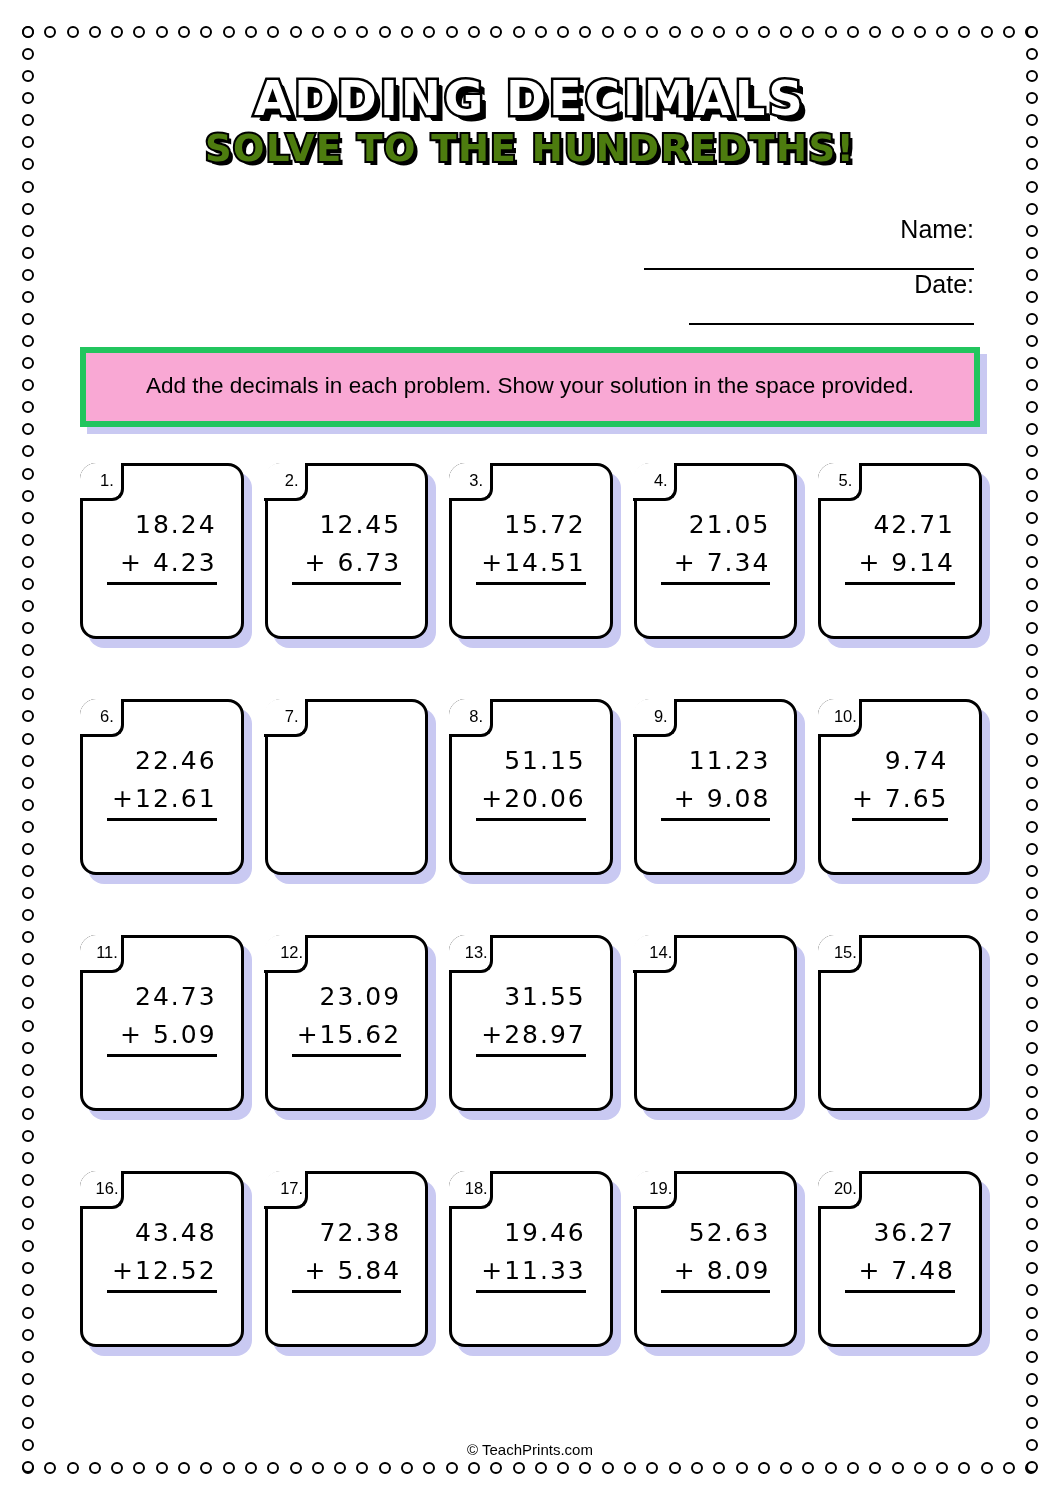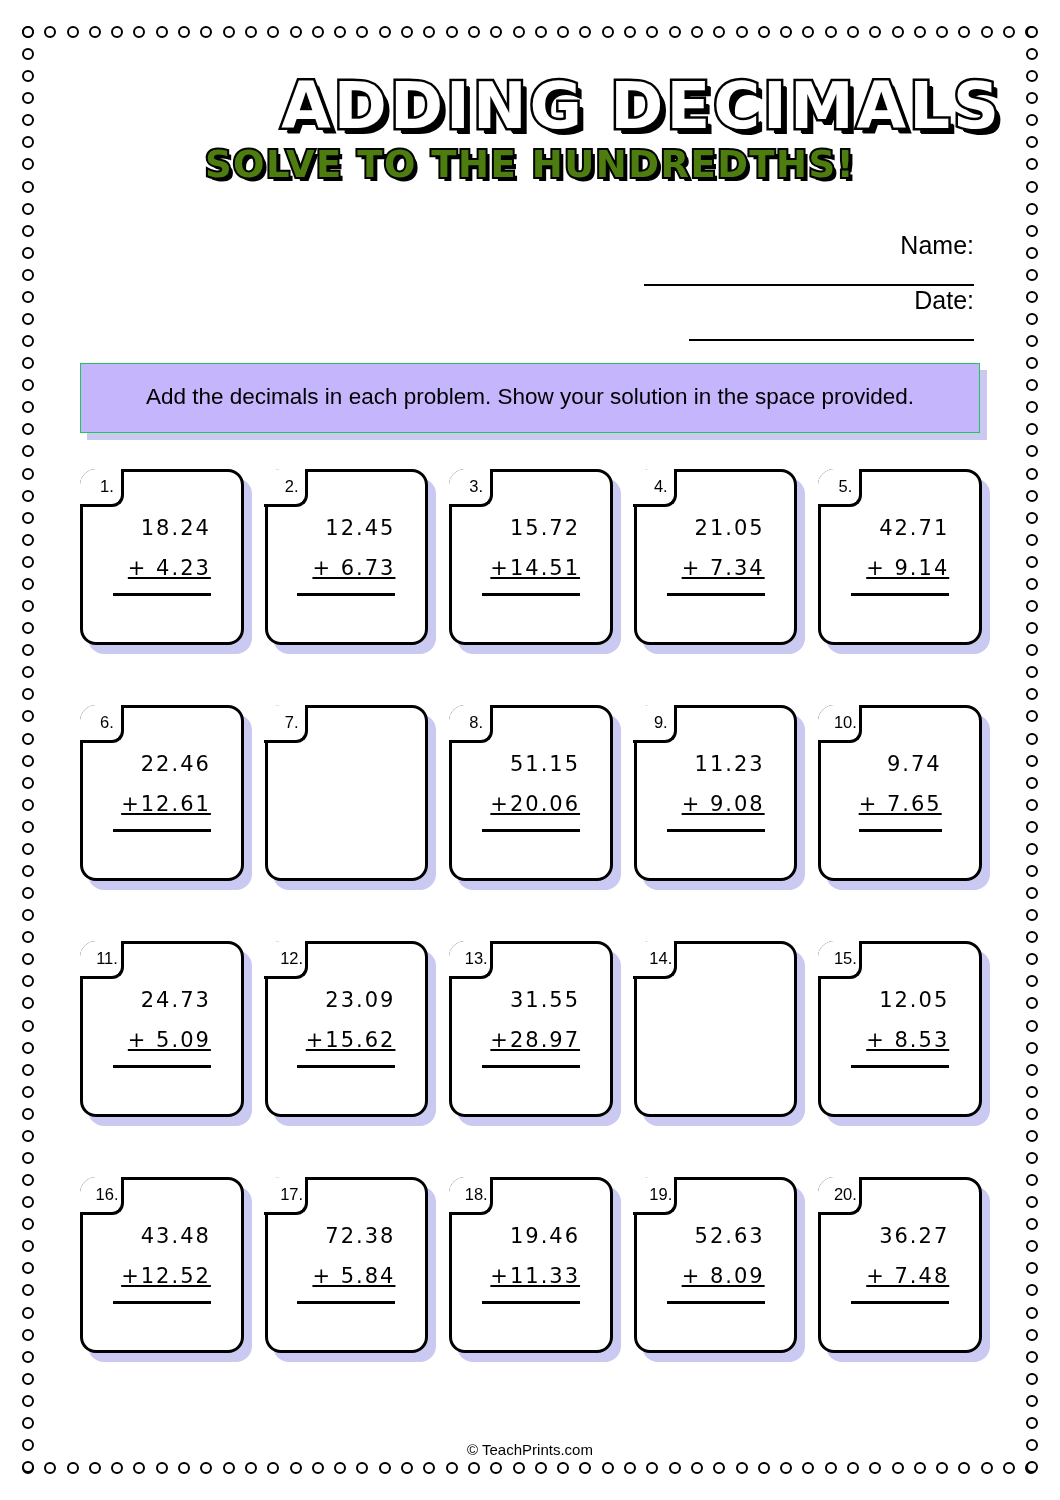--- a/index.html
+++ b/index.html
@@ -62,31 +62,30 @@
   }
 
   
   .title-block {
     text-align: center;
     margin-top: 22px;
   }
   .title-main {
     font-family: "DejaVu Sans", sans-serif;
     font-weight: bold;
-    font-size: 64px;
+    font-size: 48px;
     letter-spacing: 3px;
     line-height: 1;
     color: #ffffff;
     -webkit-text-stroke: 5px #000000;
     paint-order: stroke fill;
     text-shadow:
        6px 6px 0 #000,
        5px 5px 0 #000;
     display: block;
-    text-align: right;
   }
   .title-sub {
     font-family: "DejaVu Sans", sans-serif;
     font-weight: bold;
     font-size: 37px;
     letter-spacing: 1.5px;
     line-height: 1;
     margin-top: 8px;
     color: #4d7c0f;
     -webkit-text-stroke: 4px #000000;
@@ -122,22 +121,22 @@
   .directions-shadow {
     position: absolute;
     left: 7px;
     top: 7px;
     right: -7px;
     bottom: -7px;
     background: #c9c9f2;
   }
   .directions {
     position: relative;
-    border: 1px solid #22c55e;
-    background: #c4b5fd;
+    border: 6px solid #22c55e;
+    background: #f9a8d4;
     padding: 18px 40px 20px 40px;
     text-align: center;
     font-size: 22.5px;
     line-height: 1.35;
   }
 
   
   .grid {
     margin-top: 36px;
     display: grid;
@@ -195,36 +194,35 @@
   }
   .problem {
     position: absolute;
     left: 0;
     right: 0;
     top: 44px;
     display: flex;
     flex-direction: column;
     align-items: center;
     font-family: "DejaVu Sans", sans-serif;
-    font-size: 21px;
+    font-size: 25px;
     letter-spacing: 2px;
   }
   .prob-inner { display: inline-block; }
   .addend-top {
     text-align: right;
     padding-left: 28px;
     white-space: pre;
   }
   .addend-bottom {
     text-align: right;
     white-space: pre;
     border-bottom: 3px solid #000;
-    padding-bottom: 13px;
-    margin-top: 16px;
-    text-decoration: underline;
+    padding-bottom: 5px;
+    margin-top: 9px;
   }
 
   
   .footer {
     position: absolute;
     left: 0;
     right: 0;
     bottom: -6px;
     text-align: center;
     font-size: 15px;
@@ -671,26 +669,20 @@
         <div class="fold"></div>
         <div class="num">14.</div>
       </div>
     </div>
 
     <div class="card-wrap">
       <div class="card-shadow"></div>
       <div class="card">
         <div class="fold"></div>
         <div class="num">15.</div>
-        <div class="problem">
-          <div class="prob-inner">
-            <div class="addend-top">12.05</div>
-            <div class="addend-bottom">+ 8.53</div>
-          </div>
-        </div>
       </div>
     </div>
 
     <div class="card-wrap">
       <div class="card-shadow"></div>
       <div class="card">
         <div class="fold"></div>
         <div class="num">16.</div>
         <div class="problem">
           <div class="prob-inner">

